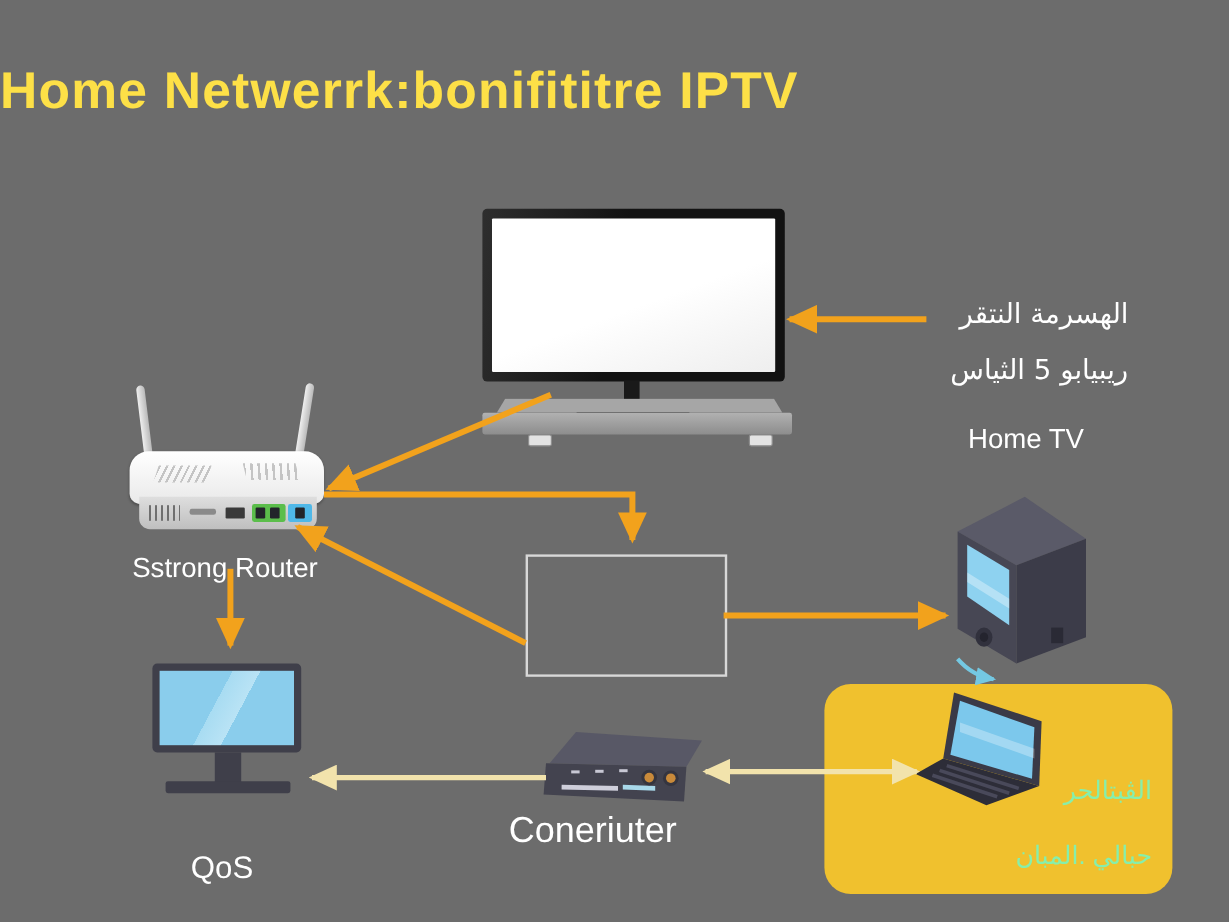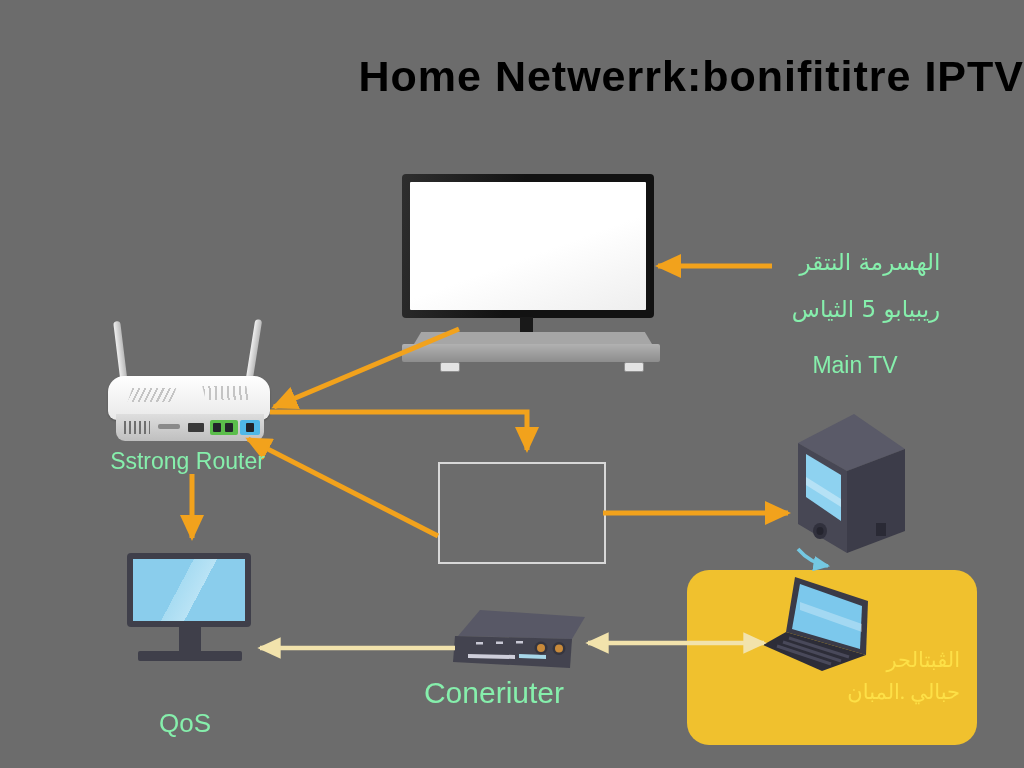--- a/index.html
+++ b/index.html
@@ -1,25 +1,25 @@
 <!DOCTYPE html>
 <html><head>
 <meta charset="utf-8">
 <style>
   html,body{margin:0;padding:0;}
   body{width:1024px;height:768px;position:relative;overflow:hidden;
        background:#6C6C6C;font-family:"Liberation Sans",sans-serif;}
   .abs{position:absolute;}
 
   
-  .title{left:0;top:52px;width:1024px;text-align:right;color:#000000;
+  .title{left:0;top:52px;width:1024px;text-align:left;color:#fde047;
          font-size:43px;font-weight:800;letter-spacing:1px;}
 
   
-  .dev-label{color:#86efac;text-align:center;font-weight:500;}
+  .dev-label{color:#ffffff;text-align:center;font-weight:500;}
 
   
   .tv-bezel{left:402px;top:174px;width:252px;height:144px;background:linear-gradient(100deg,#2e2e2e,#121212 45%);
             border-radius:4px;box-sizing:border-box;padding:8px;}
   .tv-screen{width:100%;height:100%;background:linear-gradient(160deg,#ffffff 55%,#eeeeee);border-radius:1px;}
   .tv-pole{left:520px;top:317px;width:13px;height:23px;background:#191919;}
   .tv-foot{left:478px;top:338px;width:99px;height:9px;background:#1c1c1c;
            clip-path:polygon(7% 0,93% 0,100% 100%,0 100%);}
   .shelf-top{left:414px;top:332px;width:238px;height:12px;background:#a6a6a6;
              clip-path:polygon(3% 0,97% 0,100% 100%,0 100%);}
@@ -48,22 +48,22 @@
   .qos-screen{width:100%;height:100%;
       background:linear-gradient(118deg,#8ACDEC 42%,#a8dcf2 42%,#b9e3f5 58%,#8ACDEC 58%);}
   .qos-neck{left:179px;top:627px;width:22px;height:26px;background:#3F3F4A;}
   .qos-base{left:138px;top:651px;width:104px;height:10px;background:#3F3F4A;border-radius:2px;}
 
   
   .mid-box{left:438px;top:462px;width:164px;height:98px;border:2px solid #D8D8D8;}
 
   
   .panel{left:687px;top:570px;width:290px;height:175px;background:#F0C12E;border-radius:22px;}
-  .panel-note{left:736px;top:644px;width:224px;text-align:right;color:#fde047;
-              font-size:21px;line-height:32px;font-family:Liberation Serif, serif;}
+  .panel-note{left:736px;top:644px;width:224px;text-align:right;color:#86efac;
+              font-size:21px;line-height:32px;font-family:Liberation Sans, sans-serif;}
 
   .ar{font-family:"DejaVu Sans","Liberation Sans",sans-serif;}
   svg{display:block;}
 </style>
 </head>
 <body>
 
 <div class="abs title">Home Netwerrk:bonifititre IPTV</div>
 
 <div class="abs panel"></div>
@@ -165,24 +165,24 @@
   <path d="M438,536 L248,439" stroke="#F2A21C" stroke-width="5" fill="none" marker-end="url(#mo)"></path>
   <path d="M192,474 L192,538" stroke="#F2A21C" stroke-width="5" fill="none" marker-end="url(#mo)"></path>
   <path d="M603,513 L788,513" stroke="#F2A21C" stroke-width="5" fill="none" marker-end="url(#mo)"></path>
 
   <path d="M455,648 L260,648" stroke="#F2E3AC" stroke-width="4.5" fill="none" marker-end="url(#mc)"></path>
   <path d="M588,643 L764,643" stroke="#F2E3AC" stroke-width="4.5" fill="none" marker-start="url(#mcr)" marker-end="url(#mc)"></path>
 
   <path d="M798,549 Q810,563 828,566" stroke="#74C8E2" stroke-width="3.5" fill="none" marker-end="url(#mb)"></path>
 </svg>
 
-<div class="abs dev-label" style="left:90px;top:448px;width:195px;font-size:23px;">Sstrong Router</div>
+<div class="abs dev-label" style="left:90px;top:460px;width:195px;font-size:23px;">Sstrong Router</div>
 <div class="abs dev-label" style="left:130px;top:708px;width:110px;font-size:26px;">QoS</div>
 <div class="abs dev-label" style="left:404px;top:676px;width:180px;font-size:30px;text-align:center;">Coneriuter</div>
-<div class="abs dev-label" style="left:790px;top:352px;width:130px;font-size:23px;">Main TV</div>
+<div class="abs dev-label" style="left:790px;top:352px;width:130px;font-size:23px;">Home TV</div>
 
 <div class="abs dev-label ar" dir="rtl" style="left:770px;top:249px;width:200px;font-size:23px;">الهسرمة النتقر</div>
 <div class="abs dev-label ar" dir="rtl" style="left:762px;top:296px;width:208px;font-size:23px;">ريبيابو 5 الثياس</div>
 
 <div class="abs panel-note" dir="rtl">
   <div>الڤبتالحر</div>
-  <div style="padding-left:14px;">حبالي .المبان</div>
+  <div style="padding-left:14px;margin-top:22px;">حبالي .المبان</div>
 </div>
 
 </body></html>

